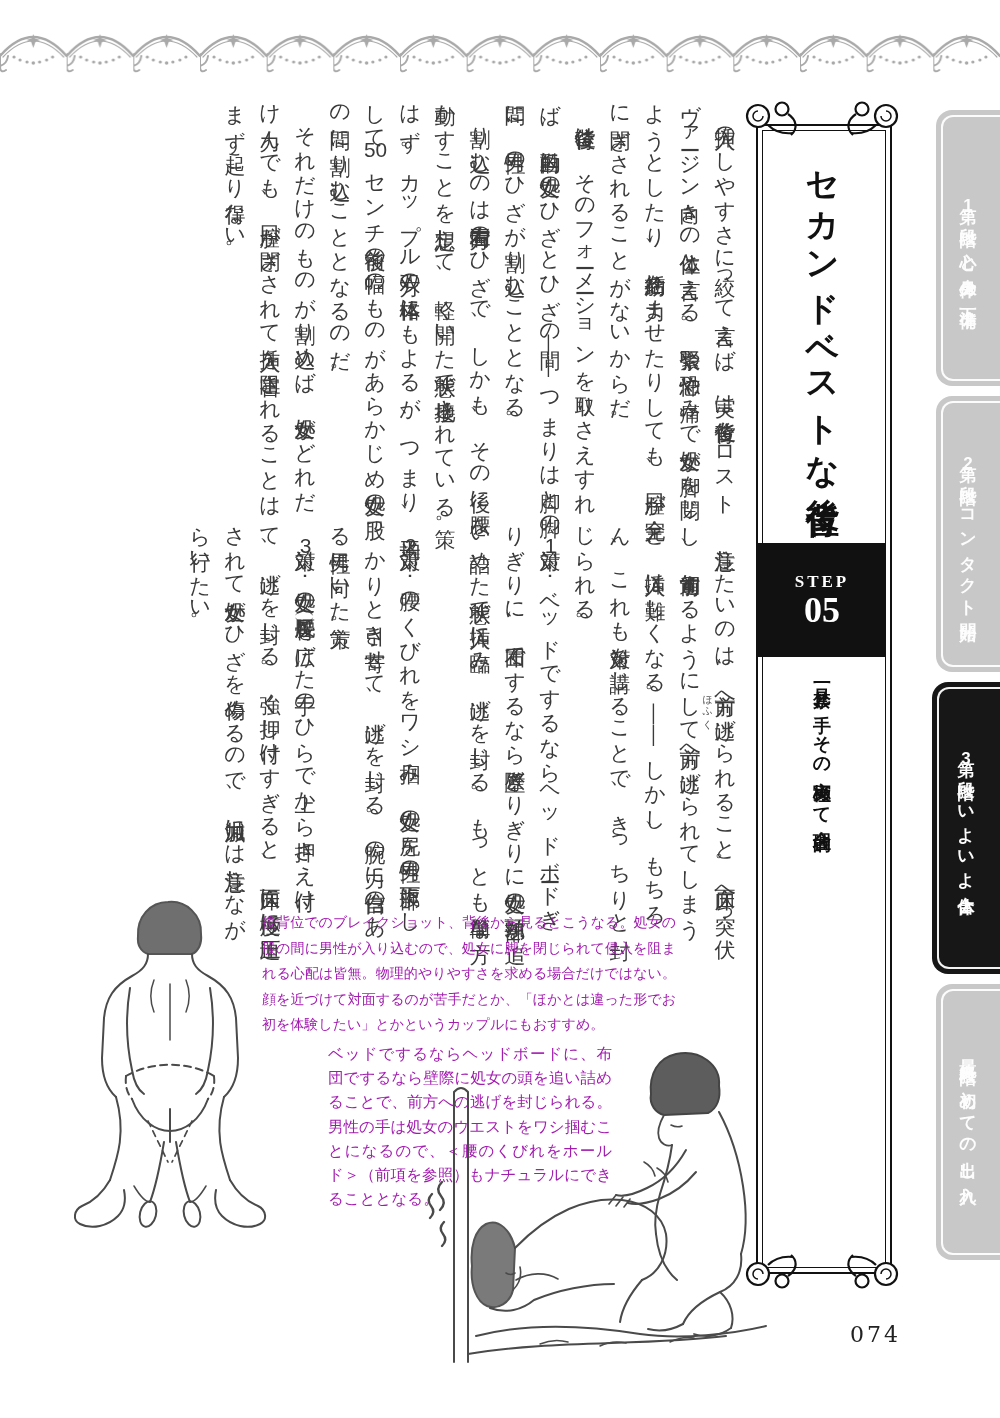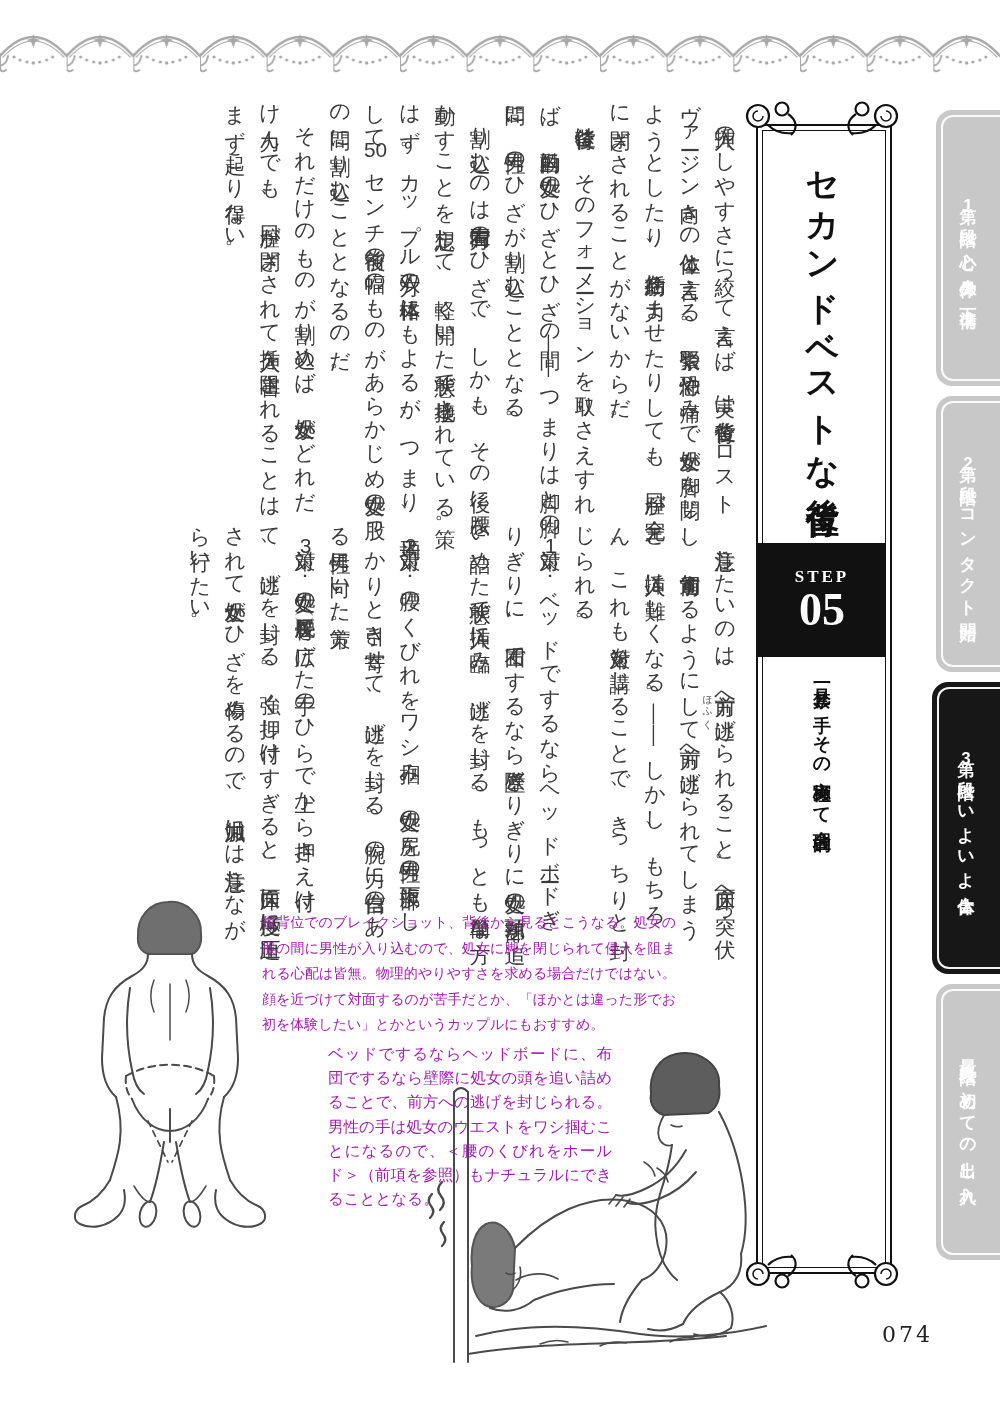--- a/index.html
+++ b/index.html
@@ -24,32 +24,32 @@
   #titleframe .inner{position:absolute;inset:4px;border:1.5px solid #111;}
   .ornament{position:absolute;width:66px;height:46px;}
   .vcenter{position:absolute;display:flex;justify-content:center;left:756px;width:132px;}
   #title-text{top:148px;height:410px;font-size:33px;font-weight:bold;color:#111;
               letter-spacing:3px;}
   #subtitle-text{top:672px;height:330px;font-size:18px;font-weight:bold;color:#111;
               letter-spacing:2px;}
   #stepbox{position:absolute;left:758px;top:543px;width:128px;height:114px;background:#111;
            display:flex;flex-direction:column;align-items:center;justify-content:center;color:#fff;font-family:Liberation Serif, serif;}
   #stepbox .step{font-size:17px;font-weight:bold;letter-spacing:3px;line-height:1;}
-  #stepbox .num{font-size:46px;font-weight:bold;line-height:1;margin-top:2px;}
+  #stepbox .num{font-size:36px;font-weight:bold;line-height:1;margin-top:2px;}
   
   .tab{position:absolute;left:936px;width:64px;background:#c8c8c8;
        border-radius:16px 0 0 16px;display:flex;align-items:center;justify-content:center;}
   .tab::before{content:"";position:absolute;top:5px;bottom:5px;left:5px;right:0;
        border:2px solid rgba(255,255,255,.95);border-right:none;border-radius:12px 0 0 12px;}
   .tab span{writing-mode:vertical-rl;text-orientation:mixed;font-size:17px;font-weight:bold;
        color:#fdfdfd;letter-spacing:3px;}
   .tab.active{left:932px;width:68px;background:#171717;}
   
   #pagenum{position:absolute;left:850px;top:1322px;font-family:"DejaVu Serif",serif;
-           font-size:22px;letter-spacing:3px;color:#222;margin-left:32px;}
+           font-size:22px;letter-spacing:3px;color:#222;}
   
   .illus{position:absolute;}
   .illus path,.illus circle,.illus ellipse,.illus line,.illus rect{vector-effect:non-scaling-stroke;}
 </style>
 </head>
 <body>
 
 <div id="page">
 
   <svg id="topborder" viewBox="0 0 1000 52" xmlns="http://www.w3.org/2000/svg">

